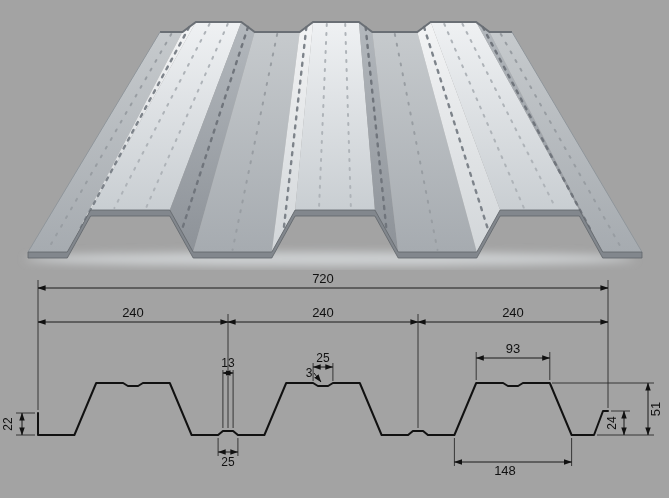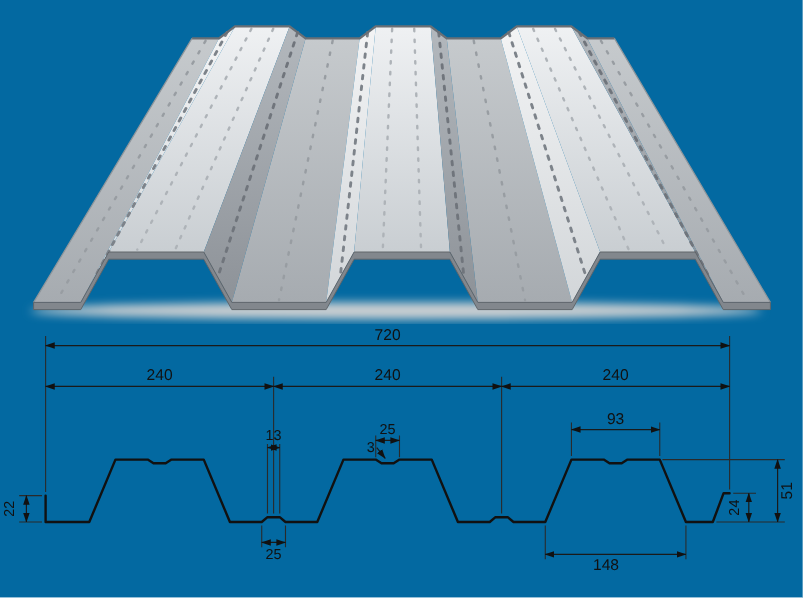--- a/index.html
+++ b/index.html
@@ -1,17 +1,17 @@
 <!DOCTYPE html>
 <html><head>
 <meta charset="utf-8">
 <style>
   html,body{margin:0;padding:0;background:#fff;}
   .page{
-    width:669px;height:498px;background:#0369a1;position:relative;overflow:hidden;
+    width:669px;height:498px;background:#a3a3a3;position:relative;overflow:hidden;
     font-family:"Liberation Sans",sans-serif;
   }
   svg{display:block;}
   .dim-line{stroke:#1a1a1a;stroke-width:1;fill:none;}
   .ext-line{stroke:#2a2a2a;stroke-width:0.9;fill:none;}
   .profile{stroke:#111;stroke-width:2;fill:none;stroke-linejoin:round;stroke-linecap:round;}
   .dim-text{font-family:"Liberation Sans",sans-serif;font-size:13px;fill:#111;}
   .dim-text-sm{font-family:"Liberation Sans",sans-serif;font-size:12px;fill:#111;}
   .emboss{fill:none;stroke-linecap:round;}
 </style>

